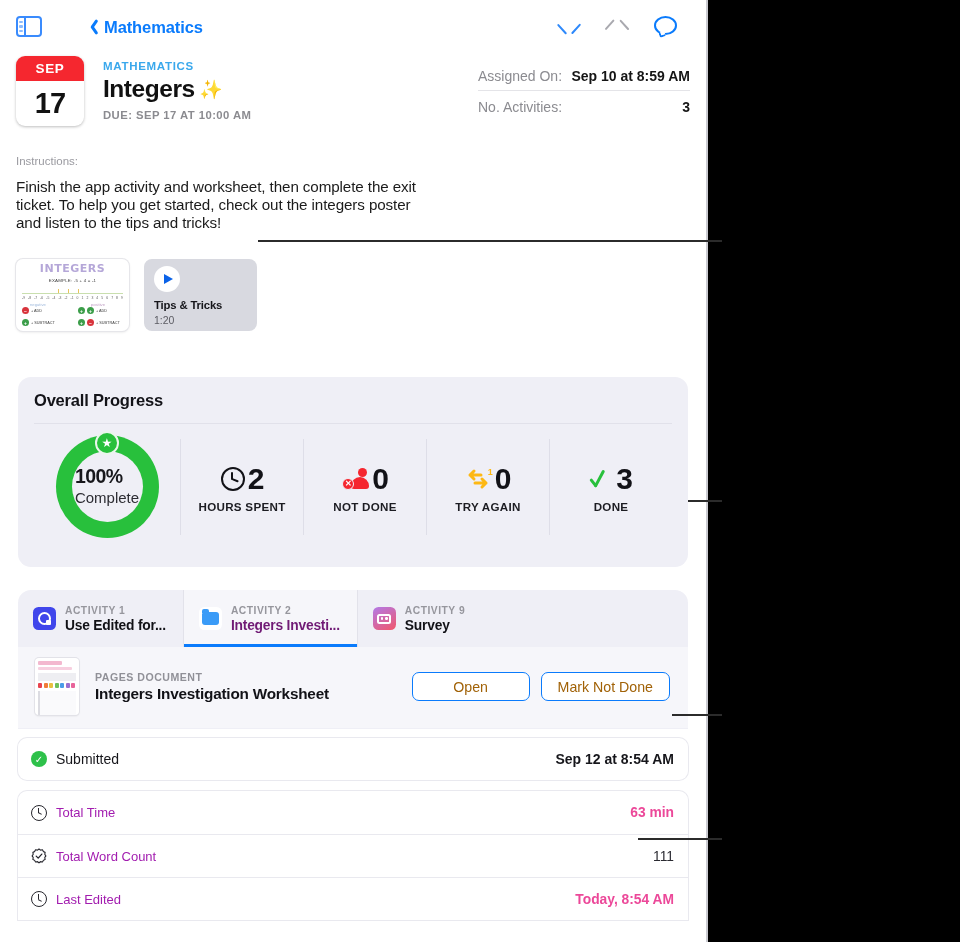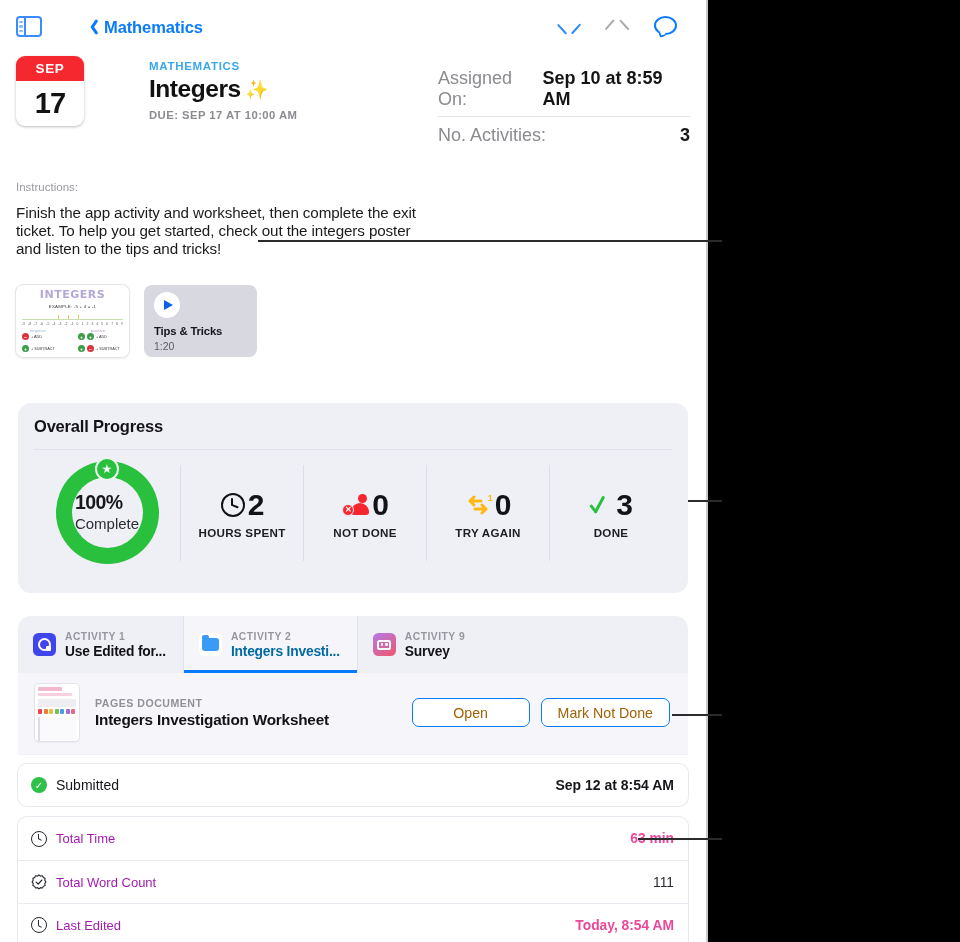--- a/index.html
+++ b/index.html
@@ -72,21 +72,21 @@
     border: 2.2px solid #0a7bfc; border-radius: 50%;
   }
   .bubble .b-t {
     position: absolute; left: 5px; top: 15px; width: 6px; height: 6px;
     border-left: 2.2px solid #0a7bfc; border-bottom: 2.2px solid #0a7bfc;
     transform: rotate(-18deg); border-bottom-left-radius: 2px;
     background: #fff;
   }
 
   
-  .header { display: flex; padding: 0 16px; margin-top: 2px; gap: 46px; }
+  .header { display: flex; padding: 0 16px; margin-top: 2px; }
   .cal-badge {
     width: 68px; height: 70px; border-radius: 9px; overflow: hidden;
     background: #fff; box-shadow: 0 1px 3px rgba(0,0,0,.26);
     flex: 0 0 auto;
   }
   .cal-top {
     height: 25px; background: #f5272f; color: #fff; font-size: 13.5px;
     font-weight: 700; letter-spacing: .6px; display: flex;
     align-items: center; justify-content: center;
   }
@@ -105,22 +105,23 @@
     margin-top: 3px; display: flex; align-items: center; gap: 5px;
   }
   .sparkle { font-size: 19px; line-height: 1; }
   .due-line {
     font-size: 11.3px; font-weight: 700; letter-spacing: .45px;
     color: #8b8b90; margin-top: 6px; text-transform: uppercase;
   }
 
   .meta { margin-left: auto; width: 252px; padding-top: 8px; }
   .meta-row {
-    display: flex; align-items: baseline; font-size: 18px;
+    display: flex; align-items: baseline; font-size: 14px;
     padding: 4px 0 6px;
+    margin-left: 40px;
   }
   .meta-row + .meta-row { border-top: 1px solid #e4e4e8; padding-top: 8px; }
   .meta-key { color: #8b8b90; }
   .meta-val { margin-left: auto; font-weight: 700; color: #151515; }
 
   
   .instr-wrap { padding: 0 16px; margin-top: 29px; }
   .instr-label { font-size: 11.5px; color: #9a9aa0; }
   .instr-body {
     margin-top: 11px; font-size: 15.2px; color: #1b1b1b; line-height: 18px;
@@ -254,21 +255,21 @@
   .icon-quizlet .qo::after { content:""; position:absolute; right:-2px; bottom:-2px; width:5px; height:5px; background:#fff; border-radius:1px;}
   .icon-folder { background: #ffffff; display:flex; align-items:center; justify-content:center;}
   .icon-folder .fd { width: 17px; height: 13px; background:#3a9bf7; border-radius: 2.5px 3px 3px 3px; position:relative;}
   .icon-folder .fd::before { content:""; position:absolute; left:0; top:-3px; width:7px; height:4px; background:#3a9bf7; border-radius:2px 2px 0 0;}
   .icon-survey { background: linear-gradient(150deg,#b27ae8,#f2566a); display:flex; align-items:center; justify-content:center;}
   .icon-survey .sv { width: 14px; height: 10px; border: 2px solid #fff; border-radius: 2.5px; display:flex; align-items:center; justify-content:center; gap:2px;}
   .icon-survey .sv i { width:2.5px; height:2.5px; background:#fff; border-radius:50%; display:block;}
   .tab-text { display: flex; flex-direction: column; gap: 2px; }
   .tab-kicker { font-size: 10.3px; font-weight: 600; letter-spacing: .5px; color: #96969d; }
   .tab-name { font-size: 13.8px; font-weight: 700; color: #111116; letter-spacing: -.2px; white-space: nowrap;}
-  .tab.active .tab-name { color: #0369a1; }
+  .tab.active .tab-name { color: #701a75; }
 
   
   .doc-row {
     background: #f6f6fa; display: flex; align-items: center;
     padding: 11px 18px 13px 17px;
   }
   .doc-thumb {
     width: 44px; height: 57px; border-radius: 4px; background: #fff;
     box-shadow: 0 0 0 1px #e2e2e8, 0 1px 2px rgba(0,0,0,.12);
     overflow: hidden; padding: 3px; flex: 0 0 auto;

